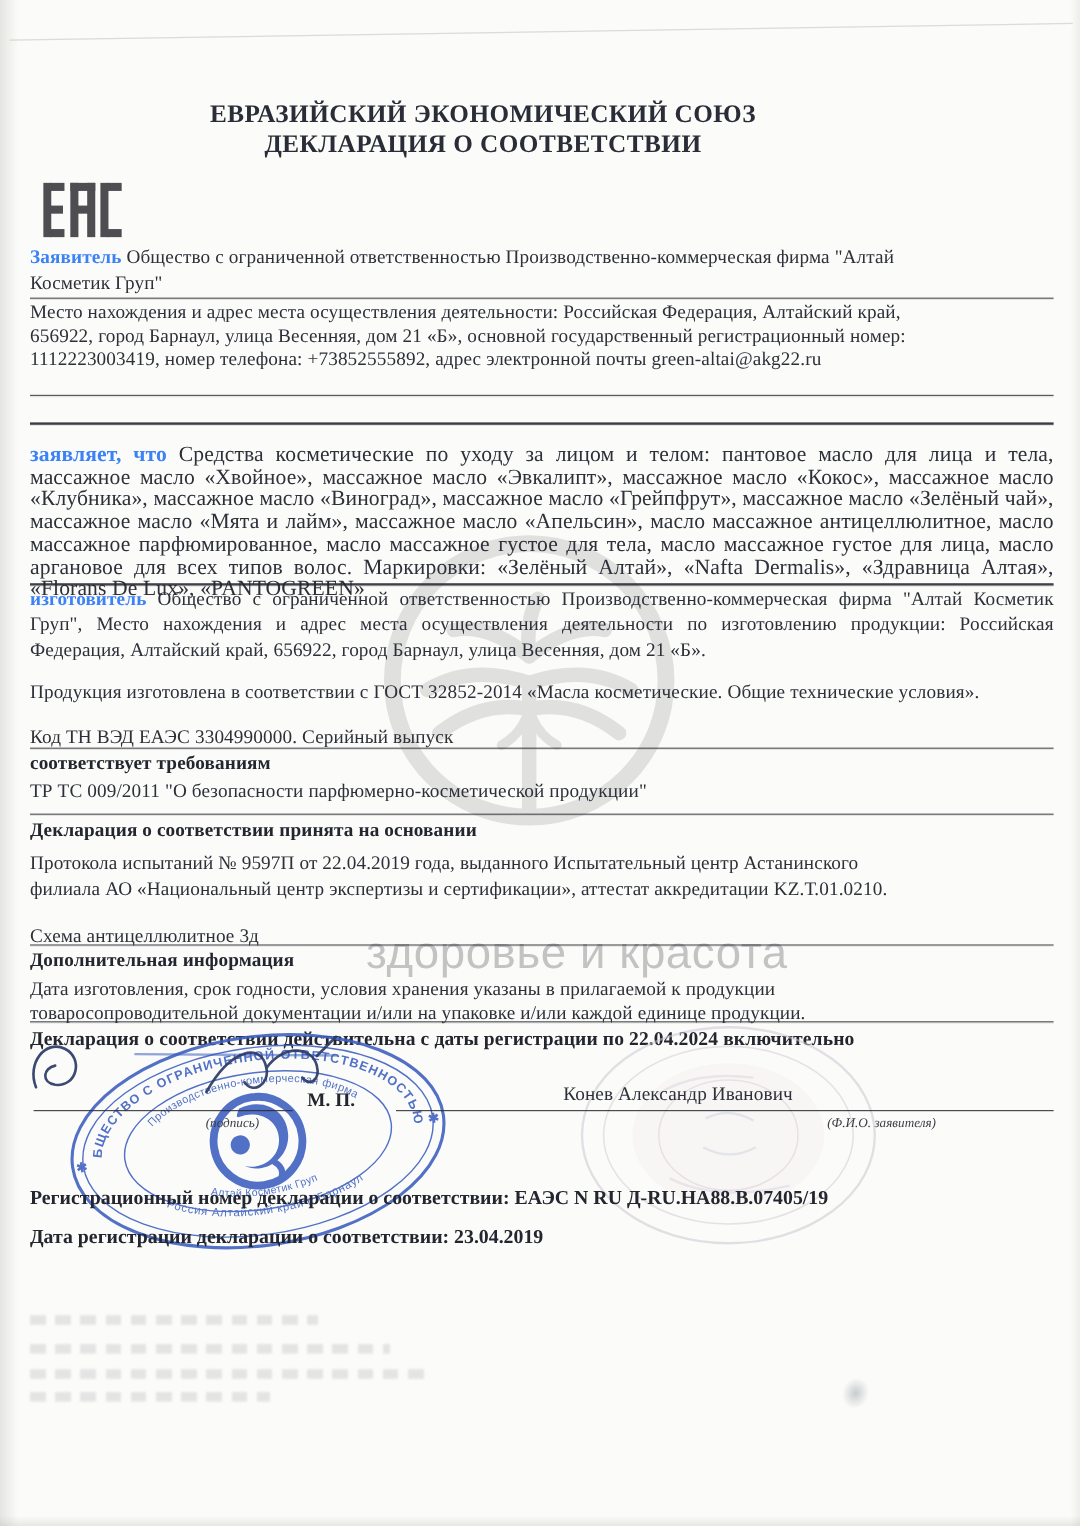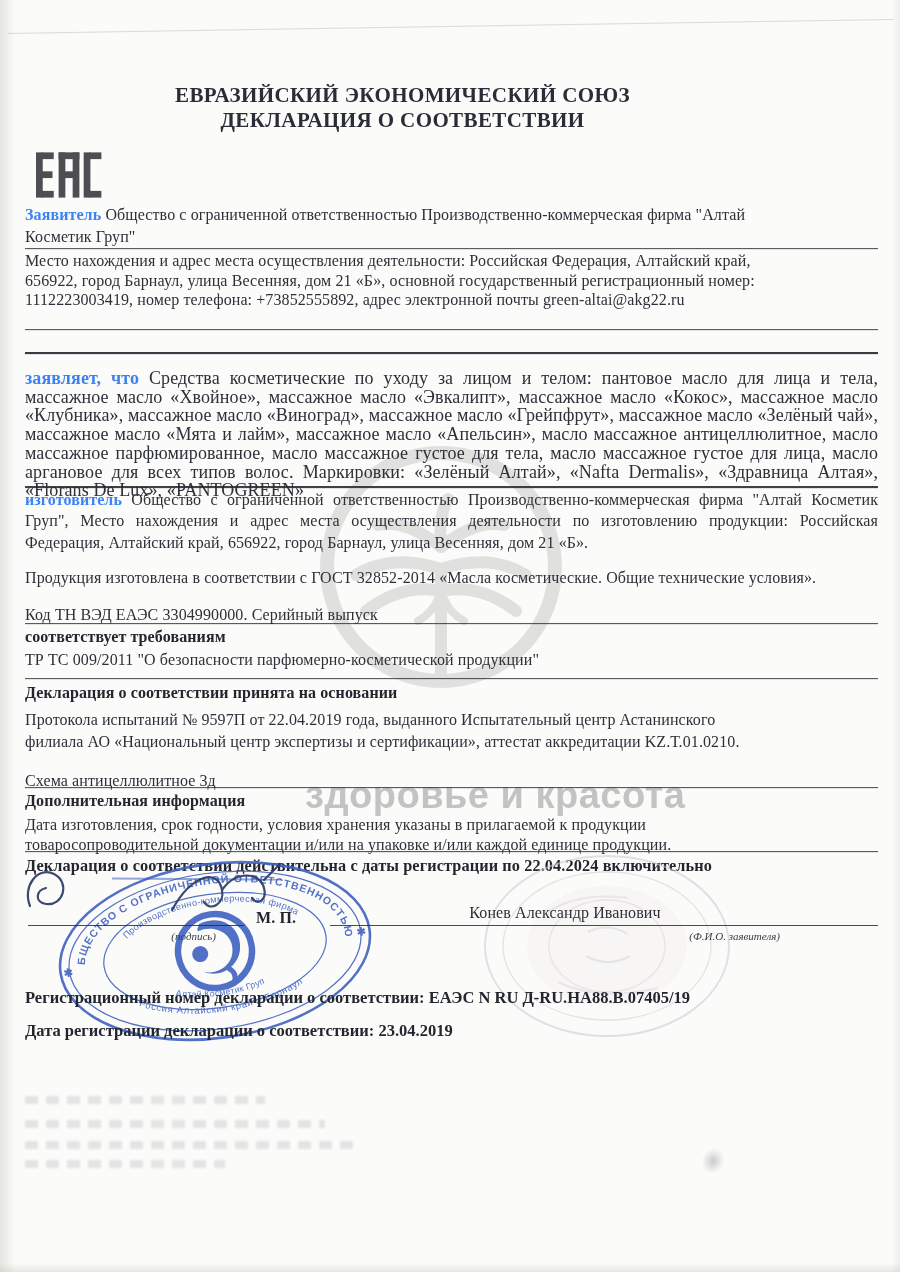--- a/index.html
+++ b/index.html
@@ -13,21 +13,21 @@
          font-size:21px;letter-spacing:.4px;color:#2a2d37;margin:0;}
   .hrln{position:absolute;left:25px;width:853px;height:1px;background:rgba(45,46,54,.78);
         box-shadow:0 1px 0 rgba(120,120,125,.18);}
   .sigline{position:absolute;height:1.4px;background:rgba(42,42,50,.85);}
   .cap{position:absolute;font-size:11px;color:#3a3d46;text-align:right;margin:0;font-style:italic;}
   .regline{position:absolute;left:25px;margin:0;font-weight:bold;font-size:16.5px;color:#23262f;}
   .wm-brand{position:absolute;left:222px;top:648px;font-family:"Liberation Sans",sans-serif;
             font-weight:bold;font-size:140px;line-height:140px;letter-spacing:-4px;
             color:#c3c3c3;opacity:.78;margin:0;}
   .wm-tag{position:absolute;left:305px;top:774px;font-family:"Liberation Sans",sans-serif;
-          font-weight:bold;font-size:38px;color:#bababa;opacity:.85;margin:0;letter-spacing:.5px;}
+          font-weight:normal;font-size:38px;color:#bababa;opacity:.85;margin:0;letter-spacing:.5px;}
   .ghost{position:absolute;height:8px;opacity:.13;filter:blur(1px);
          background:repeating-linear-gradient(90deg,#4a4f58 0 13px,transparent 13px 21px);}
   .smudge{position:absolute;left:702px;top:1148px;width:22px;height:26px;opacity:.5;
           transform:rotate(18deg);filter:blur(.5px);
           background:radial-gradient(closest-side,rgba(85,92,108,.6),rgba(85,92,108,0));}
   .scan-topline{position:absolute;left:8px;top:26px;width:886px;height:1px;
                 background:#d9d4cc;transform:rotate(-.9deg);opacity:.85;}
   .edge-l{position:absolute;left:0;top:0;width:15px;height:100%;
           background:linear-gradient(90deg,rgba(176,176,168,.30),rgba(176,176,168,0));}
   .edge-b{position:absolute;left:0;bottom:0;width:100%;height:9px;

